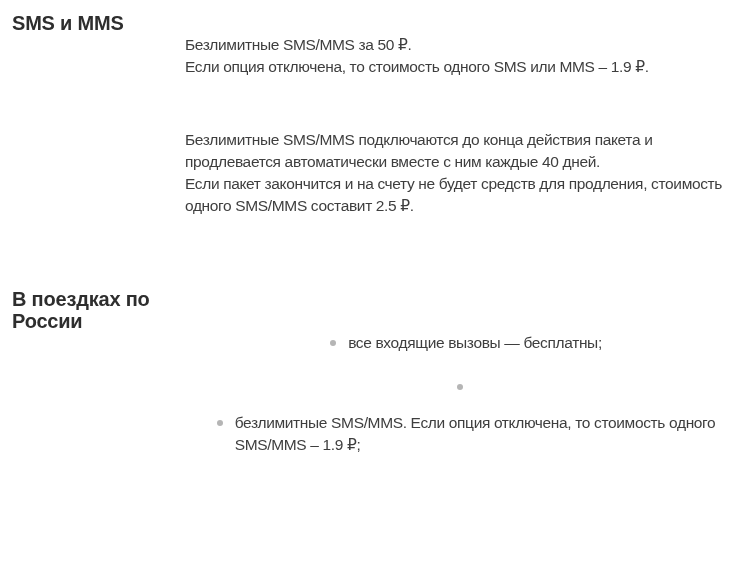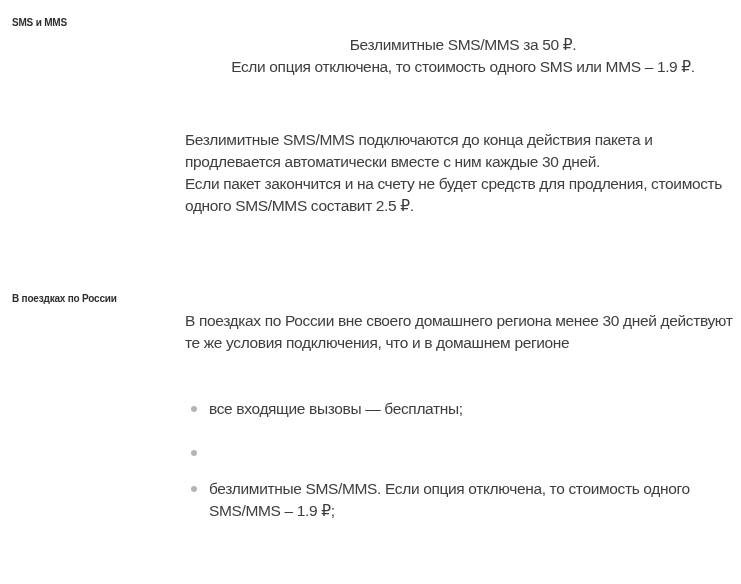--- a/index.html
+++ b/index.html
@@ -17,38 +17,38 @@
     letter-spacing: -0.35px;
   }
   main { padding: 12px 0 0 12px; }
   .row {
     display: grid;
     grid-template-columns: 173px 1fr;
   }
   .row-gap { margin-bottom: 49px; }
   .label {
     margin: 0;
-    font-size: 10px;
+    font-size: 20px;
     font-weight: bold;
     color: #2e2e2e;
     line-height: 22px;
     letter-spacing: -0.2px;
   }
   .content {
     line-height: 22px;
     white-space: pre-line;
   }
   .content p { margin: 0; }
-  p.para-gap { margin-bottom: 29px; text-align: center; }
+  p.para-gap { margin-bottom: 29px; }
   ul.bullets {
     list-style: none;
     margin: 0;
     padding: 0;
   }
-  ul.bullets li { display: flex; }
+  ul.bullets li { display: flex; justify-content: center; }
   .dot {
     flex: none;
     width: 6px;
     height: 6px;
     border-radius: 50%;
     background: #b5b5b5;
     margin: 8px 12px 0 6px;
   }
   .li-text { white-space: pre-line; }
 </style>
@@ -56,31 +56,29 @@
 <body>
 
 <main>
 
   <section class="row row-gap">
     <h3 class="label">SMS и MMS</h3>
     <div class="content">
       <p class="para-gap">Безлимитные SMS/MMS за 50 ₽.
 Если опция отключена, то стоимость одного SMS или MMS – 1.9 ₽.</p>
       <p>Безлимитные SMS/MMS подключаются до конца действия пакета и
-продлевается автоматически вместе с ним каждые 30 дней.
+продлевается автоматически вместе с ним каждые 40 дней.
 Если пакет закончится и на счету не будет средств для продления, стоимость
 одного SMS/MMS составит 2.5 ₽.</p>
     </div>
   </section>
 
   <section class="row">
     <h3 class="label">В поездках по России</h3>
     <div class="content">
-      <p>В поездках по России вне своего домашнего региона менее 30 дней действуют
-те же условия подключения, что и в домашнем регионе</p>
       <ul class="bullets">
         <li>
           <span class="dot"></span>
           <span class="li-text">все входящие вызовы — бесплатны;</span>
         </li>
         <li>
           <span class="dot"></span>
         </li>
         <li>
           <span class="dot"></span>

